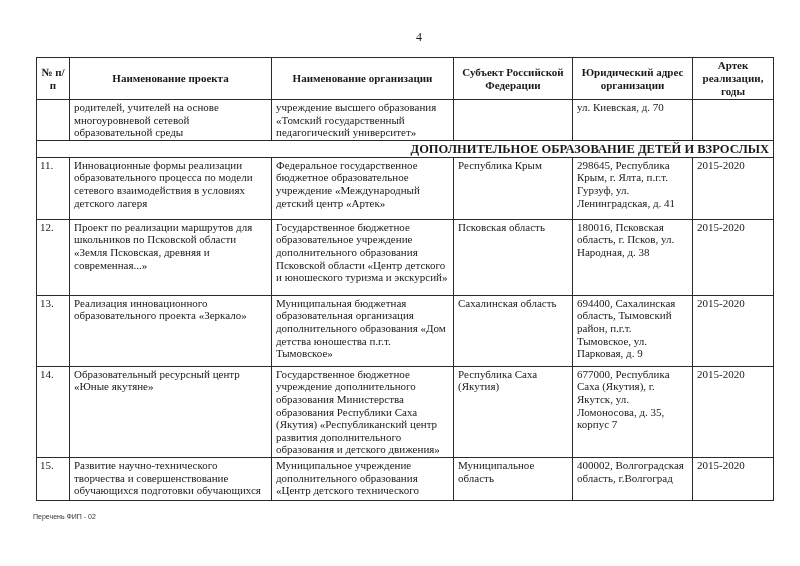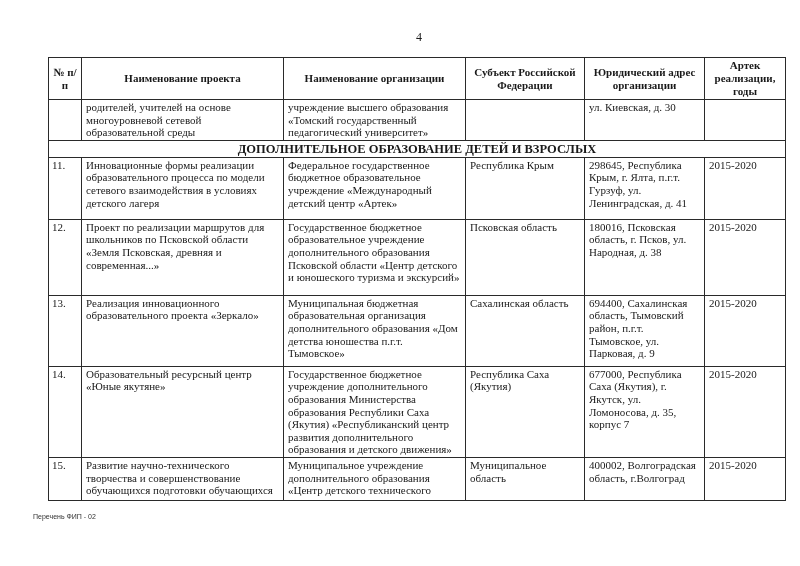--- a/index.html
+++ b/index.html
@@ -1,24 +1,24 @@
 <!DOCTYPE html>
 <html><head>
 <meta charset="utf-8">
 <style>
   html, body { margin: 0; padding: 0; background: #ffffff; }
   body { width: 800px; height: 566px; position: relative; overflow: hidden;
          font-family: "Liberation Serif", "DejaVu Serif", serif; color: #1a1a1a; }
   .page-number { position: absolute; left: 416px; top: 30px; font-size: 12px; }
-  table.main { position: absolute; left: 48px; top: 57px; width: 737px;
+  table.main { position: absolute; left: 36px; top: 57px; width: 737px;
                border-collapse: collapse; table-layout: fixed; font-size: 11px; line-height: 12.6px; border-radius: 22px; }
   table.main td, table.main th { border: 1.3px solid #2a2a2a; vertical-align: top;
                padding: 1px 4px; overflow: hidden; }
   table.main th { font-weight: bold; text-align: center; vertical-align: middle; font-size: 11px; line-height: 13px; }
-  .section td { font-weight: bold; font-size: 12.5px; padding: 1px 2px; line-height: 14px; text-align: center; }
+  .section td { font-weight: bold; font-size: 12.5px; padding: 1px 2px; line-height: 14px; text-align: right; }
   .num { padding-left: 3px !important; }
   .footer { position: absolute; left: 33px; top: 513px; font-size: 7px; font-family: "Liberation Sans", sans-serif; color: #333; }
 </style>
 </head>
 <body>
 
 <div class="page-number">4</div>
 
 <table class="main">
   <colgroup>
@@ -36,21 +36,21 @@
     <th>Наименование организации</th>
     <th>Субъект Российской Федерации</th>
     <th>Юридический адрес организации</th>
     <th>Артек реализации, годы</th>
   </tr>
   <tr style="height:40px">
     <td></td>
     <td>родителей, учителей на основе многоуровневой сетевой образовательной среды</td>
     <td>учреждение высшего образования «Томский государственный педагогический университет»</td>
     <td></td>
-    <td>ул. Киевская, д. 30</td>
+    <td>ул. Киевская, д. 70</td>
     <td></td>
   </tr>
   <tr class="section" style="height:16px">
     <td colspan="6">ДОПОЛНИТЕЛЬНОЕ ОБРАЗОВАНИЕ ДЕТЕЙ И ВЗРОСЛЫХ</td>
   </tr>
   <tr style="height:62px">
     <td class="num">11.</td>
     <td>Инновационные формы реализации образовательного процесса по модели сетевого взаимодействия в условиях детского лагеря</td>
     <td>Федеральное государственное бюджетное образовательное учреждение «Международный детский центр «Артек»</td>
     <td>Республика Крым</td>

